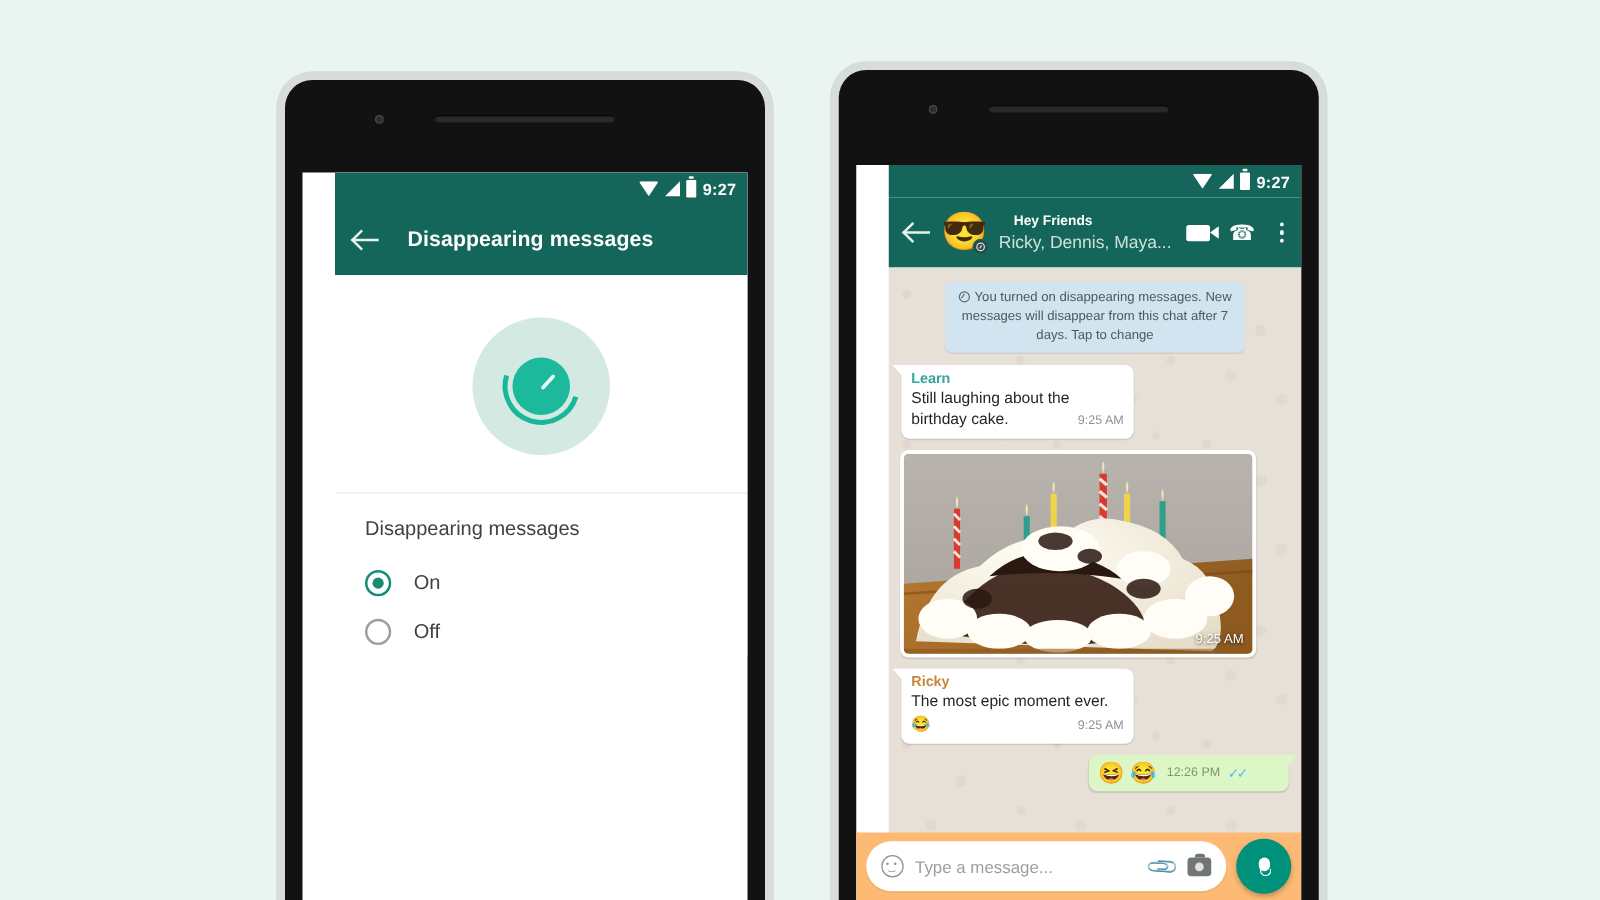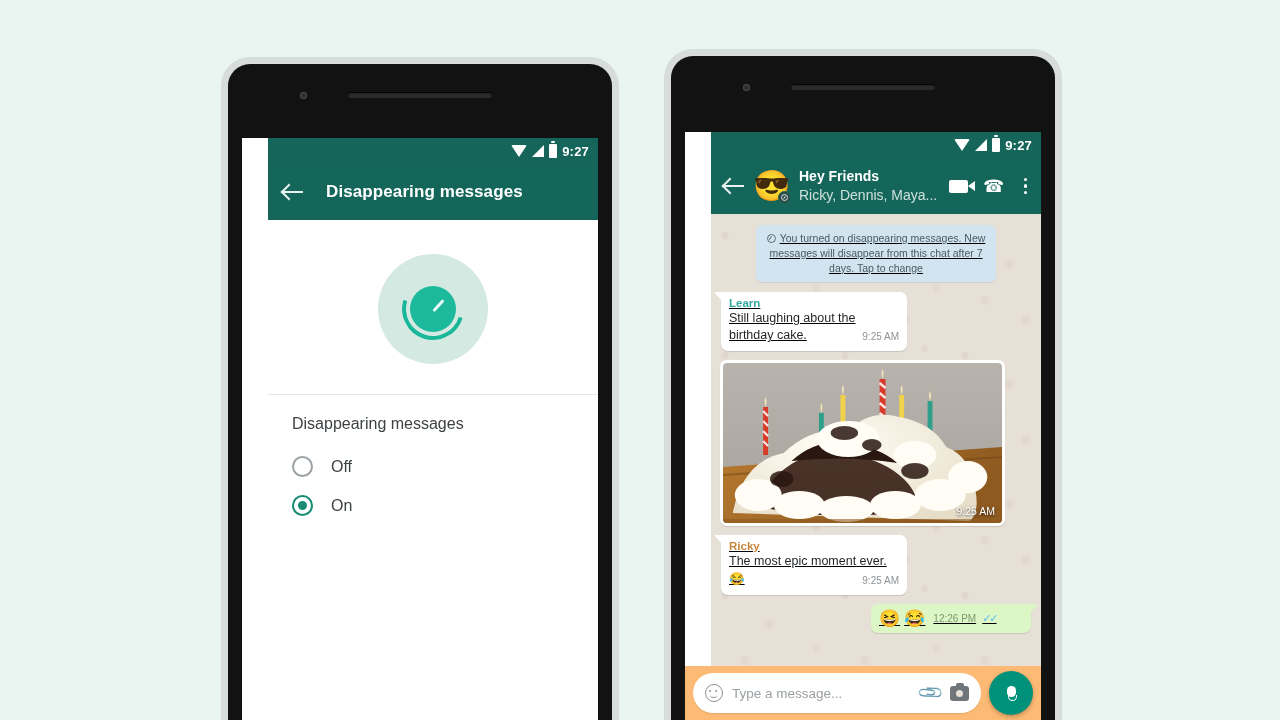--- a/index.html
+++ b/index.html
@@ -145,21 +145,21 @@
   }
   .avatar-badge i {
     display:block; width:7px; height:7px; border-radius:50%;
     border:1.3px solid #cfe3de; position:relative;
   }
   .avatar-badge i::after {
     content:""; position:absolute; left:2px; top:.5px;
     width:1px; height:3px; background:#cfe3de; transform:rotate(35deg);
   }
   .chat-titles { flex:1; min-width:0; line-height:1.12; }
-  .chat-name { font-size:14px; font-weight:700; }
+  .chat-name { font-size:11px; font-weight:700;margin-left:12px; }
   .chat-sub { font-size:14px; color:#cfe0dc; margin-top:3px; }
   .hdr-icons { display:flex; align-items:center; gap:15px; }
   .ic-video {
     width:19px; height:13px; background:#fff; border-radius:2px; position:relative; cursor:pointer;
   }
   .ic-video::after {
     content:""; position:absolute; right:-7px; top:1.5px;
     width:0; height:0;
     border-top:5px solid transparent; border-bottom:5px solid transparent;
     border-right:7px solid #fff;
@@ -337,26 +337,26 @@
       </div>
     </div>
 
 
     <div class="divider"></div>
 
     <div class="sec-title">Disappearing messages</div>
 
     <div class="radio-list">
       <div class="radio-row">
+        <span class="radio on"></span>
+        <span class="radio-label">On</span>
+      </div>
+      <div class="radio-row">
         <span class="radio"></span>
         <span class="radio-label">Off</span>
-      </div>
-      <div class="radio-row">
-        <span class="radio on"></span>
-        <span class="radio-label">On</span>
       </div>
     </div>
 
   </div>
 </div>
 
 <div class="phone" style="left:665px; top:50px; width:396px; height:670px;">
   <div class="phone-frame"></div>
   <div class="phone-body">
     <div class="bezel-cam" style="left:72px; top:28px;"></div>
@@ -389,21 +389,21 @@
         <span class="ic-video"></span>
         <span class="ic-phone">☎</span>
         <span class="ic-dots">
           <span></span>
             <span></span>
             <span></span>
         </span>
       </span>
     </div>
 
-    <div class="chat-body" style="height:483px;text-decoration:underline;">
+    <div class="chat-body" style="height:483px;">
       <div class="chat-scroll">
 
         <div class="sysmsg">
           <span class="tmr"></span><span>You turned on disappearing messages. New messages will disappear from this chat after 7 days. Tap to change</span>
         </div>
 
         <div class="bubble in">
           <div class="sender" style="color:#34a6a0;">Learn</div>
           <div class="msg-text"><span>Still laughing about the birthday cake.</span><span class="meta">9:25 AM</span></div>
         </div>

